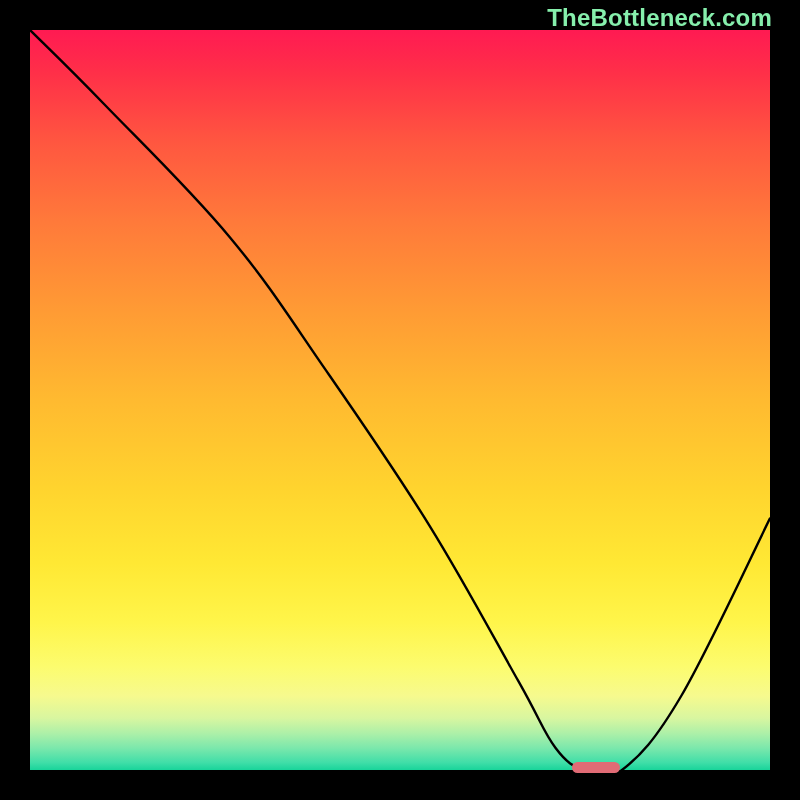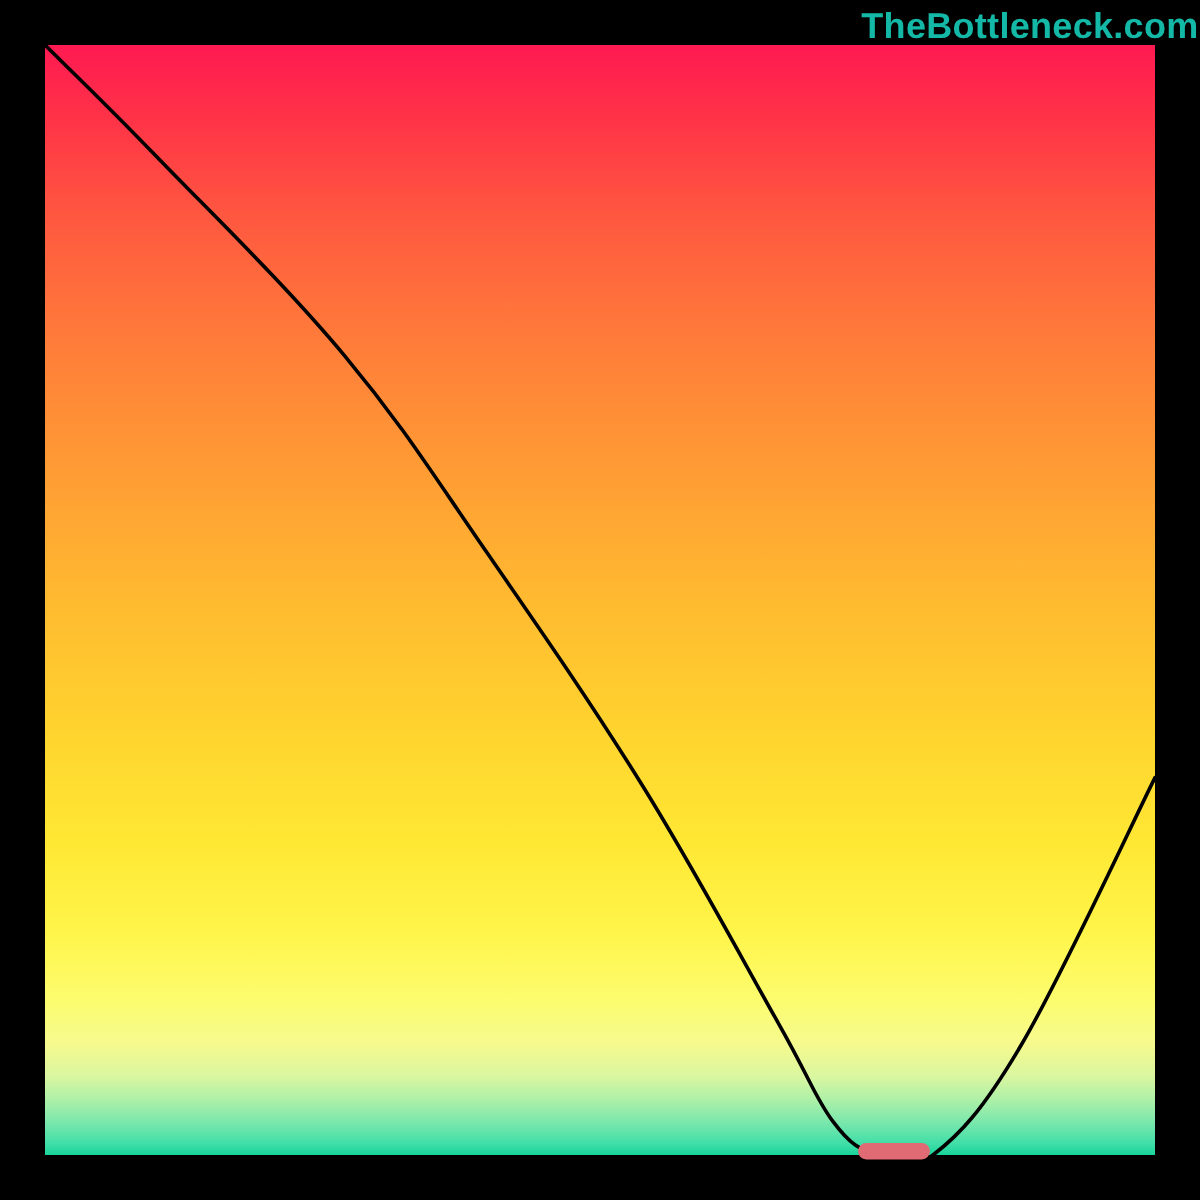--- a/index.html
+++ b/index.html
@@ -12,22 +12,22 @@
   }
   .frame {
     position: relative;
     width: 800px;
     height: 800px;
     background: #000;
   }
   .watermark {
     position: absolute;
     top: 4px;
-    right: 1px;
-    color: #14b8a6;
+    right: 28px;
+    color: #86efac;
     font-family: Arial, Helvetica, sans-serif;
     font-size: 24px;
     font-weight: 600;
     letter-spacing: 0.2px;
   }
   .plot-area {
     position: absolute;
     top: 30px;
     left: 30px;
     width: 740px;

